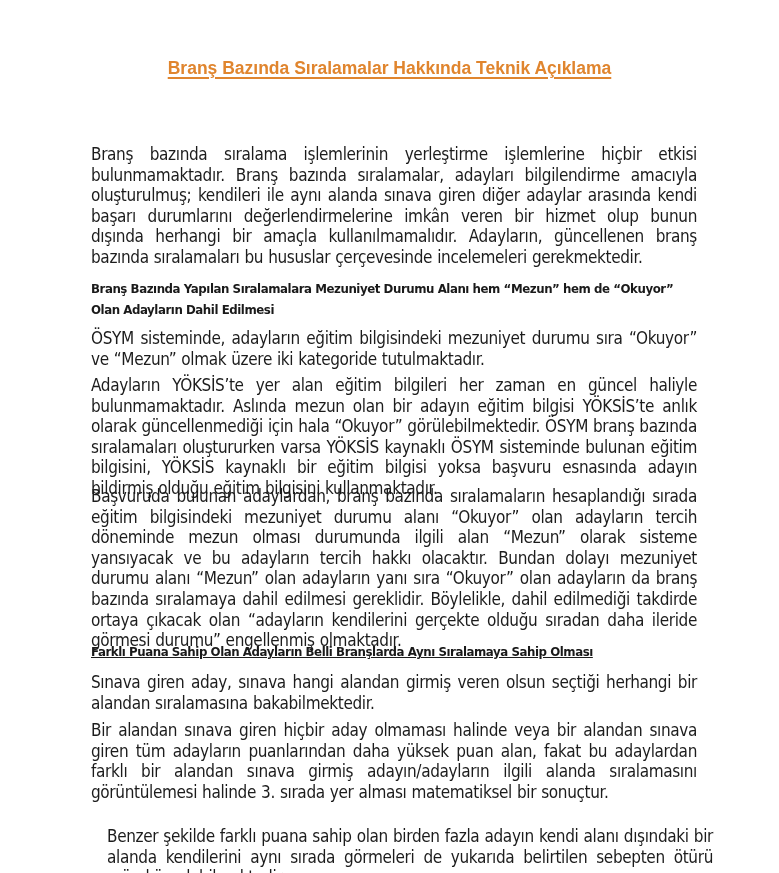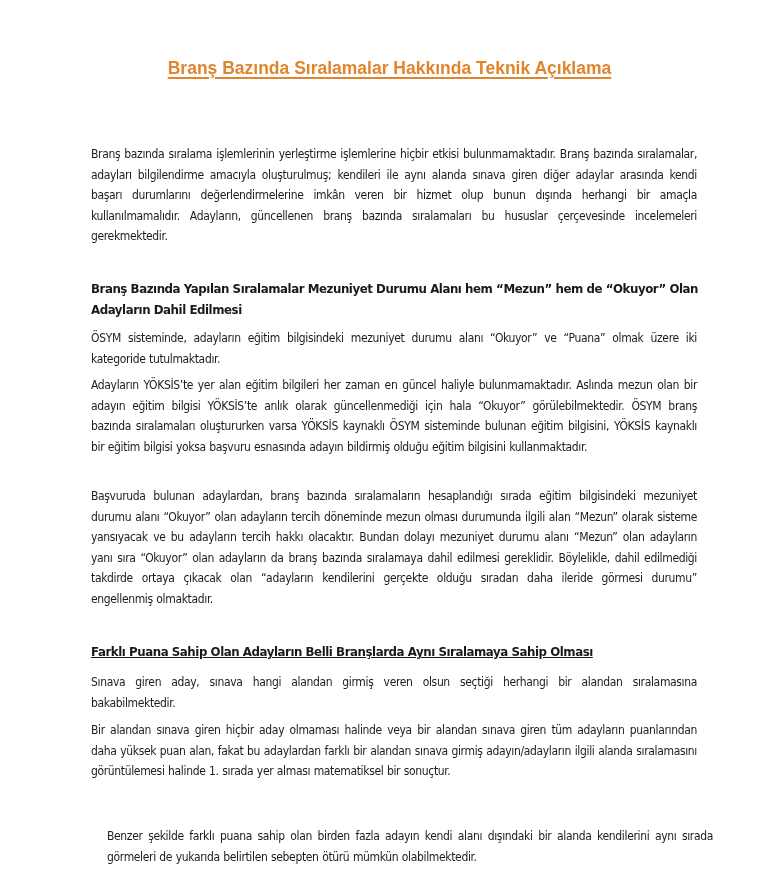--- a/index.html
+++ b/index.html
@@ -39,21 +39,21 @@
       position: absolute;
       left: 91px;
       width: 606px;
       top: 0;
     }
     .para {
       position: absolute;
       left: 0;
       width: 606px;
       font-family: "DejaVu Sans", sans-serif;
-      font-size: 12px;
+      font-size: 17px;
       line-height: 20.6px;
       text-align: justify;
       color: #1c1c1c;
       letter-spacing: -0.35px;
       word-spacing: 0.5px;
       font-stretch: condensed;
     }
     .heading {
       position: absolute;
       left: 0;
@@ -68,25 +68,25 @@
   </style>
 </head>
 <body>
 
 <div class="page">
   <div class="title">Branş Bazında Sıralamalar Hakkında Teknik Açıklama</div>
 
   <div class="content">
     <p class="para" style="top:144px; margin:0;">Branş bazında sıralama işlemlerinin yerleştirme işlemlerine hiçbir etkisi bulunmamaktadır. Branş bazında sıralamalar, adayları bilgilendirme amacıyla oluşturulmuş; kendileri ile aynı alanda sınava giren diğer adaylar arasında kendi başarı durumlarını değerlendirmelerine imkân veren bir hizmet olup bunun dışında herhangi bir amaçla kullanılmamalıdır. Adayların, güncellenen branş bazında sıralamaları bu hususlar çerçevesinde incelemeleri gerekmektedir.</p>
 
-    <div class="heading" style="top:279px;">Branş Bazında Yapılan Sıralamalar Mezuniyet Durumu Alanı hem  “Mezun” hem de “Okuyor” Olan Adayların Dahil Edilmesi</div>
+    <div class="heading" style="top:279px;">Branş Bazında Yapılan Sıralamalara Mezuniyet Durumu Alanı hem  “Mezun” hem de “Okuyor” Olan Adayların Dahil Edilmesi</div>
 
-    <p class="para" style="top:328px; margin:0;">ÖSYM sisteminde, adayların eğitim bilgisindeki mezuniyet durumu alanı “Okuyor” ve “Puana” olmak üzere iki kategoride tutulmaktadır.</p>
+    <p class="para" style="top:328px; margin:0;">ÖSYM sisteminde, adayların eğitim bilgisindeki mezuniyet durumu sıra “Okuyor” ve “Mezun” olmak üzere iki kategoride tutulmaktadır.</p>
     <p class="para" style="top:375px; margin:0;">Adayların YÖKSİS’te yer alan eğitim bilgileri her zaman en güncel haliyle bulunmamaktadır. Aslında mezun olan bir adayın eğitim bilgisi YÖKSİS’te anlık olarak güncellenmediği için hala “Okuyor” görülebilmektedir. ÖSYM branş bazında sıralamaları oluştururken varsa YÖKSİS kaynaklı ÖSYM sisteminde bulunan eğitim bilgisini, YÖKSİS kaynaklı bir eğitim bilgisi yoksa başvuru esnasında adayın bildirmiş olduğu eğitim bilgisini kullanmaktadır.</p>
     <p class="para" style="top:486px; margin:0;">Başvuruda bulunan adaylardan, branş bazında sıralamaların hesaplandığı sırada eğitim bilgisindeki mezuniyet durumu alanı “Okuyor” olan adayların tercih döneminde mezun olması durumunda ilgili alan “Mezun” olarak sisteme yansıyacak ve bu adayların tercih hakkı olacaktır. Bundan dolayı mezuniyet durumu alanı “Mezun” olan adayların yanı sıra “Okuyor” olan adayların da branş bazında sıralamaya dahil edilmesi gereklidir. Böylelikle, dahil edilmediği takdirde ortaya çıkacak olan “adayların kendilerini gerçekte olduğu sıradan daha ileride görmesi durumu” engellenmiş olmaktadır.</p>
 
     <div class="heading" style="top:642px;text-decoration:underline;">Farklı Puana Sahip Olan Adayların Belli Branşlarda Aynı Sıralamaya Sahip Olması</div>
 
     <p class="para" style="top:672px; margin:0;">Sınava giren aday, sınava hangi alandan girmiş veren olsun seçtiği herhangi bir alandan sıralamasına bakabilmektedir.</p>
-    <p class="para" style="top:720px; margin:0;">Bir alandan sınava giren hiçbir aday olmaması halinde veya bir alandan sınava giren tüm adayların puanlarından daha yüksek puan alan, fakat bu adaylardan farklı bir alandan sınava girmiş adayın/adayların ilgili alanda sıralamasını görüntülemesi halinde 1. sırada yer alması matematiksel bir sonuçtur.</p>
+    <p class="para" style="top:720px; margin:0;">Bir alandan sınava giren hiçbir aday olmaması halinde veya bir alandan sınava giren tüm adayların puanlarından daha yüksek puan alan, fakat bu adaylardan farklı bir alandan sınava girmiş adayın/adayların ilgili alanda sıralamasını görüntülemesi halinde 3. sırada yer alması matematiksel bir sonuçtur.</p>
     <p class="para" style="top:810px; margin:16px;">Benzer şekilde farklı puana sahip olan birden fazla adayın kendi alanı dışındaki bir alanda kendilerini aynı sırada görmeleri de yukarıda belirtilen sebepten ötürü mümkün olabilmektedir.</p>
   </div>
 </div>
 
 </body></html>

